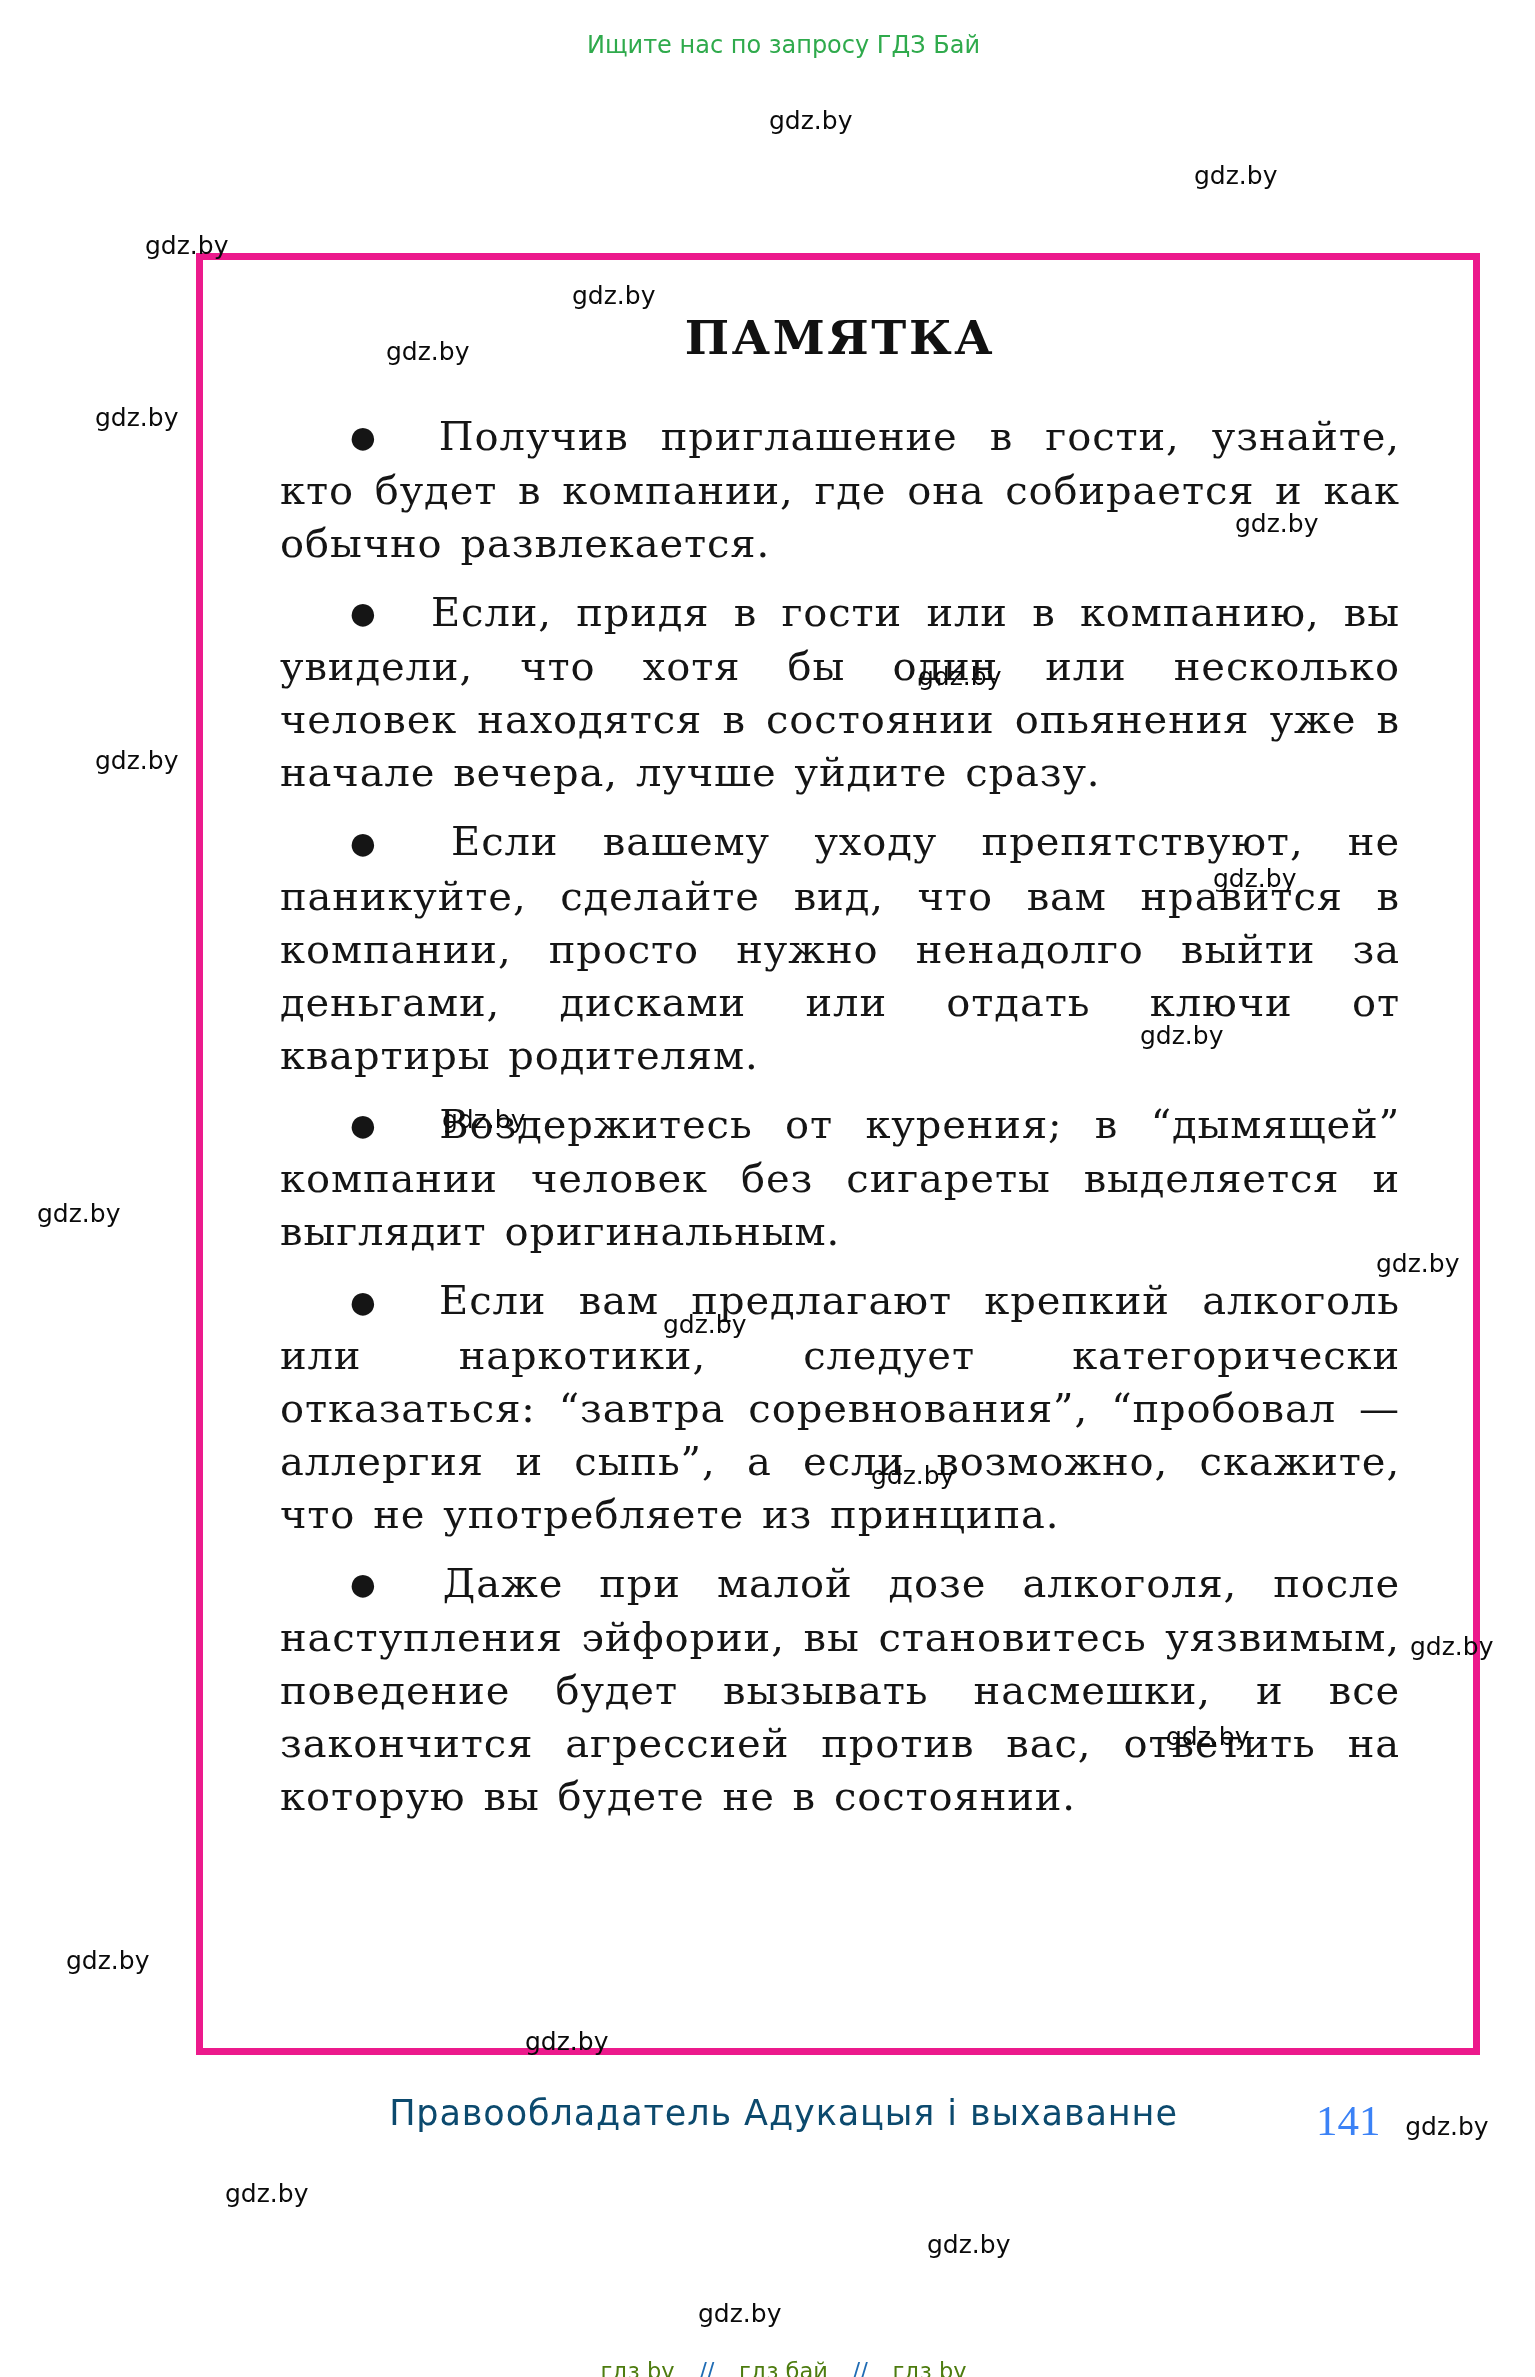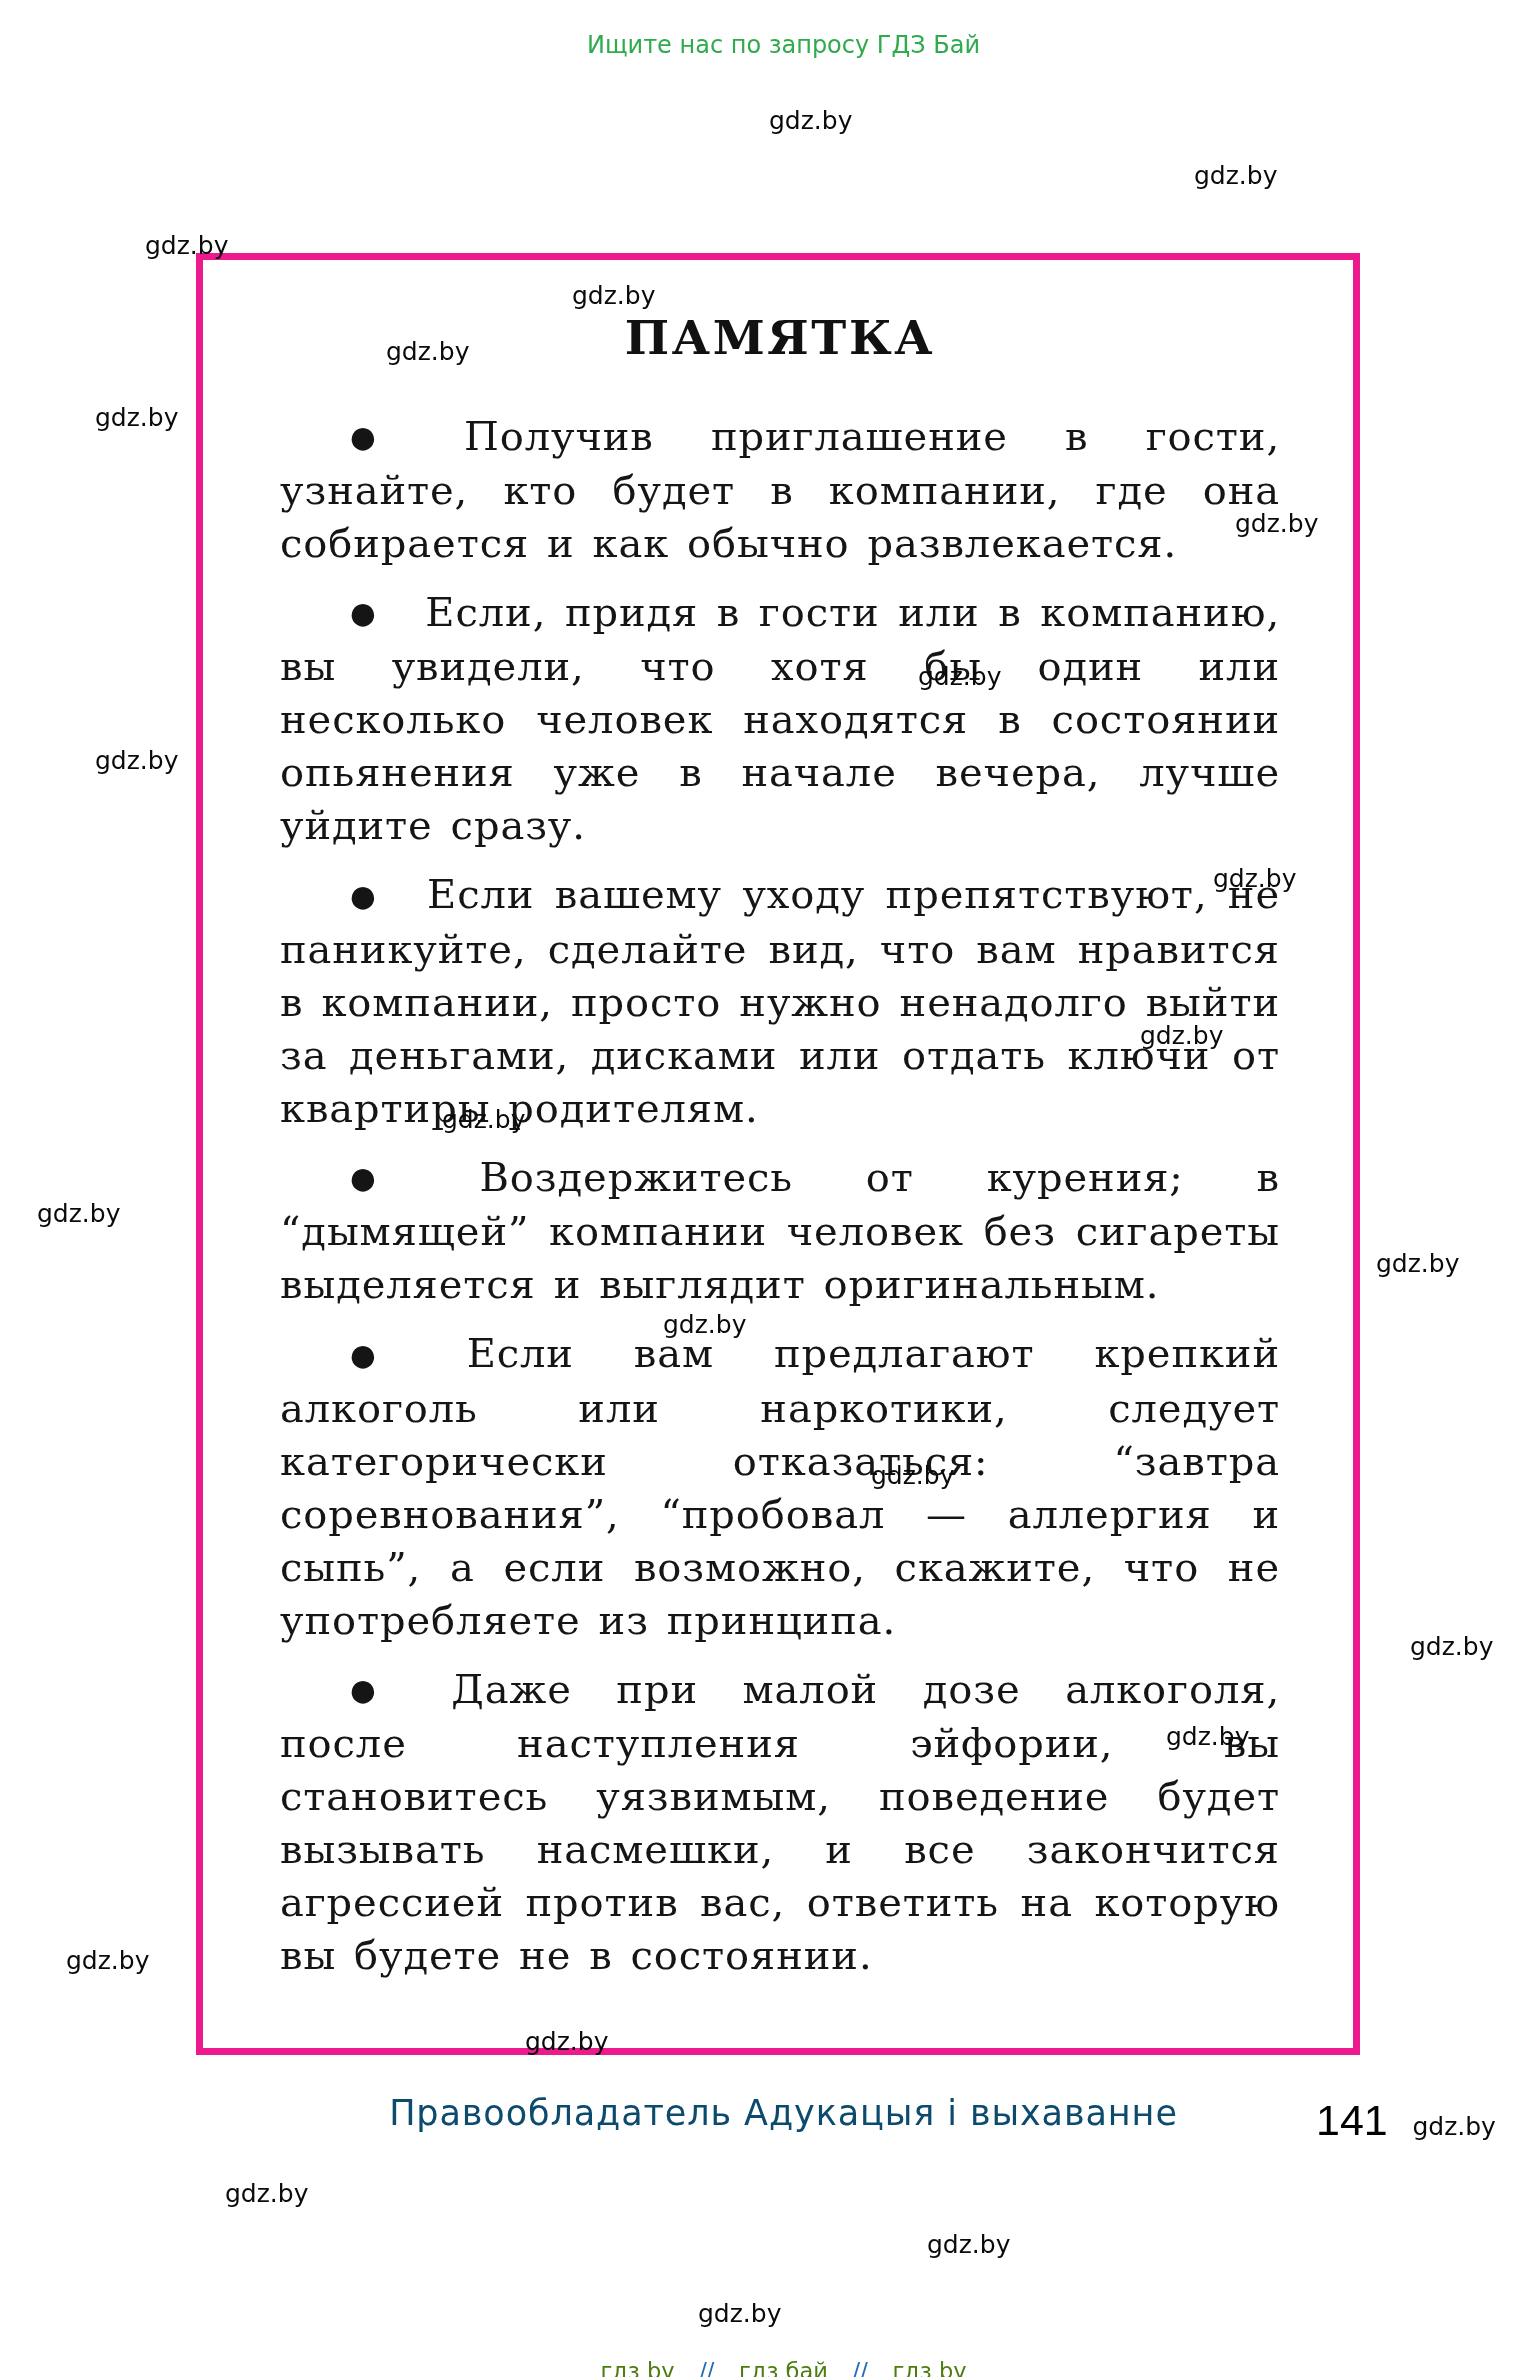--- a/index.html
+++ b/index.html
@@ -10,21 +10,21 @@
     font-family:"DejaVu Serif", serif; color:#141414;
   }
   .banner {
     position:absolute; top:7px; left:0; width:100%;
     text-align:center;
     font-family:"DejaVu Sans", sans-serif;
     font-size:24px; color:#2faa4c;
   }
   .memo-box {
     position:absolute; left:180px; top:237px;
-    width:1164px; height:1802px;
+    width:1284px; height:1802px;
     border:7px solid #ec1a8c; background:#ffffff;
     padding:29.5px 57px 0 61px;
   }
   .memo-title {
     text-align:center; font-size:47px; font-weight:bold;
     letter-spacing:2.6px; color:#111; margin:12px 0 21px 0;
   }
   .bullet-para {
     font-size:40px; line-height:53px; color:#151515;
     text-align:justify; text-indent:62px;
@@ -34,21 +34,21 @@
   .copyright {
     position:absolute; top:2069px; left:0; width:1535px;
     text-align:center;
     font-family:"DejaVu Sans", sans-serif;
     font-size:35px; color:#0c4a6e; letter-spacing:0.9px;
   }
   .pagenum-row {
     position:absolute; left:1284px; top:2072px;
     white-space:nowrap;
   }
-  .page-number { font-family:Liberation Sans, sans-serif; font-size:43px; color:#000000; }
+  .page-number { font-family:Liberation Serif, serif; font-size:43px; color:#3b82f6; }
   .pagenum-wm {
     font-family:"DejaVu Sans", sans-serif; font-size:25px; color:#0a0a0a;
     margin-left:8.7px;
   }
   .bottom-links {
     position:absolute; top:2334px; left:0; width:100%;
     text-align:center;
     font-family:"DejaVu Sans", sans-serif;
     font-size:22.5px; color:#1f6cb4;
   }

